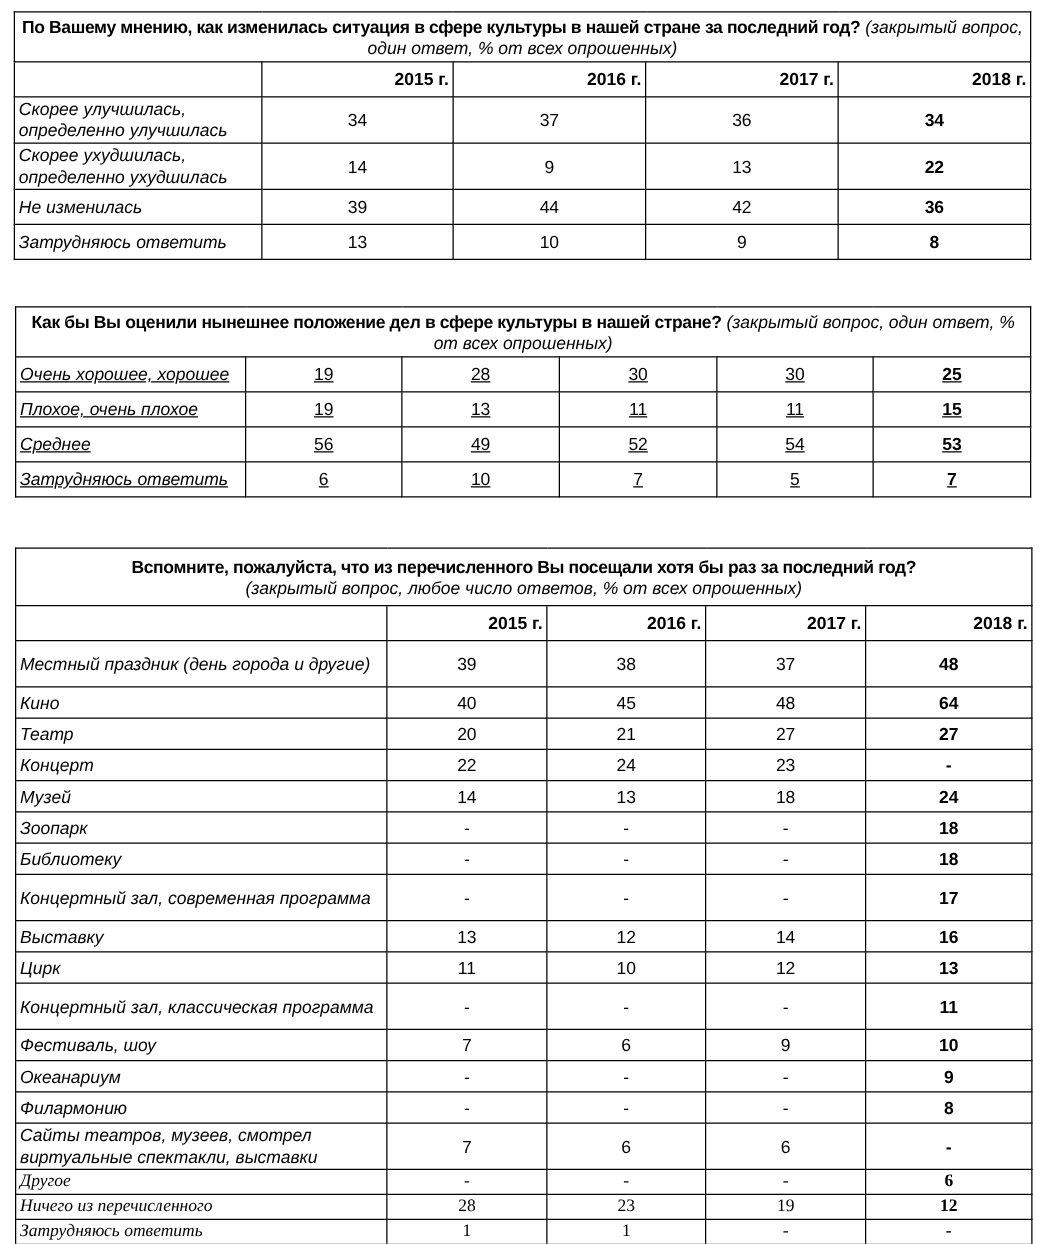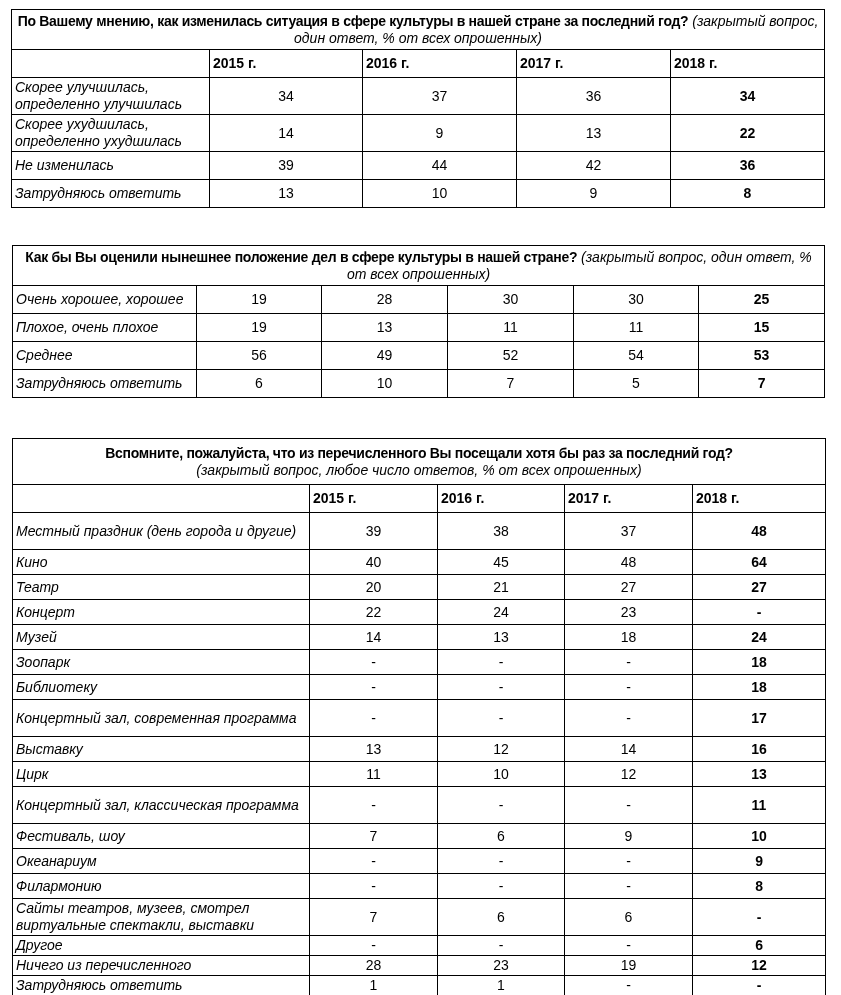--- a/index.html
+++ b/index.html
@@ -3,21 +3,21 @@
 <meta charset="utf-8">
 <style>
   html, body { margin: 0; padding: 0; background: #ffffff; }
   body { width: 841px; height: 995px; position: relative; overflow: hidden;
          font-family: "Liberation Sans", sans-serif; color: #000; }
   table { border-collapse: collapse; position: absolute; table-layout: fixed; }
   td, th { border: 1px solid #000; padding: 0 3px; font-size: 14px; line-height: 17px; }
   .title-cell { text-align: center; font-weight: normal; padding: 2px 3px; }
   .title-q { font-weight: bold; letter-spacing: -0.3px; }
   .title-note { font-style: italic; }
-  .year { text-align: left; font-weight: bold; font-size: 14px; margin-top: 48px; }
+  .year { text-align: right; font-weight: bold; font-size: 14px; margin-top: 48px; }
   .label { font-style: italic; text-align: left; margin-top: 32px; }
   .val { text-align: center; }
   .val.last { font-weight: bold; }
 
   #t1 { left: 11px; top: 9px; width: 813px; }
   #t1 col.c0 { width: 198px; }
   #t1 col.c1 { width: 153px; }
   #t1 col.c2 { width: 154px; }
   #t1 col.c3 { width: 154px; }
   #t1 col.c4 { width: 154px; }
@@ -28,33 +28,33 @@
 
   #t2 { left: 12px; top: 245px; width: 812px; }
   #t2 col.c0 { width: 184px; }
   #t2 col.c1 { width: 125px; }
   #t2 col.c2 { width: 126px; }
   #t2 col.c3 { width: 126px; }
   #t2 col.c4 { width: 125px; }
   #t2 col.c5 { width: 126px; }
   #t2 tr.title-row td { height: 35px; }
   #t2 tr.head-row td { height: 27px; }
-  #t2 tr.r1 td { height: 27px; }
+  #t2 tr.r1 td { height: 27px; text-decoration: underline; }
 
   #t3 { left: 12px; top: 438px; width: 813px; }
   #t3 col.c0 { width: 297px; }
   #t3 col.c1 { width: 128px; }
   #t3 col.c2 { width: 127px; }
   #t3 col.c3 { width: 128px; }
   #t3 col.c4 { width: 133px; }
   #t3 tr.title-row td { height: 41px; }
   #t3 tr.head-row td { height: 27px; }
   #t3 tr.r2 td { height: 36px; }
   #t3 tr.r1 td { height: 24px; }
-  #t3 tr.r1s td { height: 19px; }
+  #t3 tr.r1s td { height: 19px; font-family: Liberation Serif, serif; }
 </style>
 </head>
 <body>
 
 <table id="t1">
   <colgroup>
       <col class="c0">
       <col class="c1">
       <col class="c2">
       <col class="c3">

